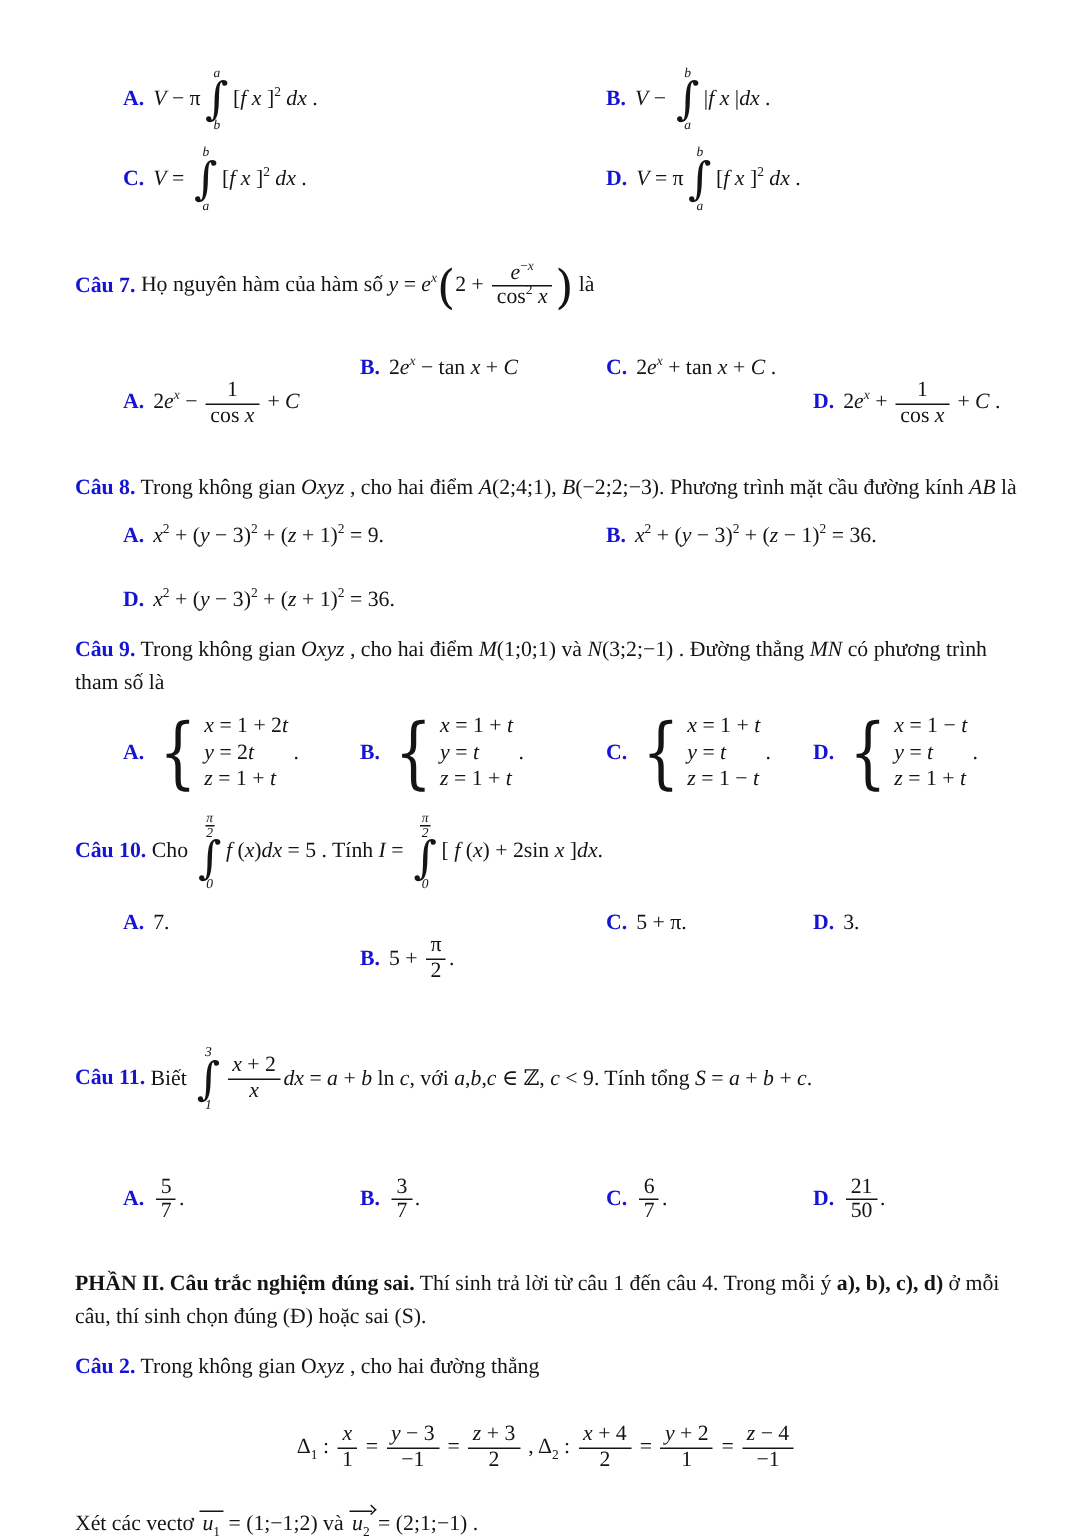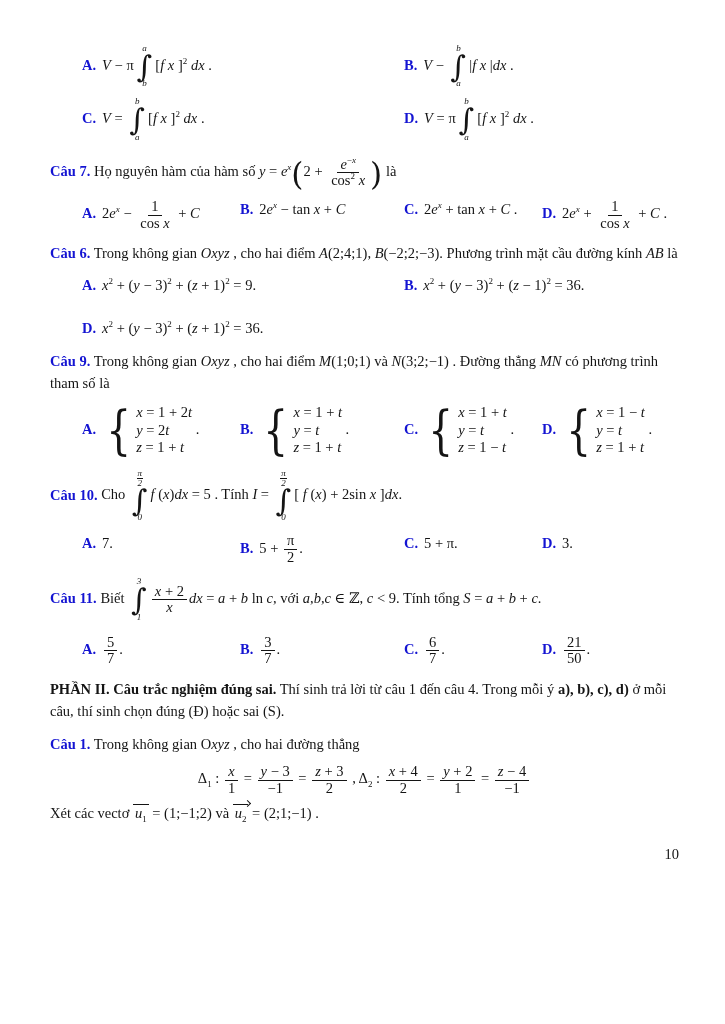--- a/index.html
+++ b/index.html
@@ -17,22 +17,22 @@
   .qlabel { color:var(--blue); font-weight:bold; }
   .q { margin-bottom:12px; }
   .qtext { line-height:1.5; }
   .optrow { display:grid; margin:10px 0 4px 32px; align-items:start; }
   .grid4 { grid-template-columns:158px 164px 138px 1fr; }
   .grid2 { grid-template-columns:322px 1fr; row-gap:22px; }
   .grid2.tall { row-gap:8px; margin:4px 0 14px 32px; }
   .opt { display:inline-block; white-space:nowrap; }
   .optkey { color:var(--blue); font-weight:bold; margin-right:6px; }
   
-  .frac { display:inline-flex; flex-direction:column; align-items:center;
-          vertical-align:middle; margin:0 2px; line-height:1.08; text-align:center; }
+  .frac { display:inline-flex; flex-direction:column; 
+          vertical-align:middle; margin:18px 2px; line-height:1.08; text-align:center; }
   .frac .fn { padding:0 3px; border-bottom:1px solid currentColor; }
   .frac .fd { padding:0 3px; }
   
   .int { display:inline-flex; flex-direction:column; align-items:center;
          vertical-align:middle; margin:0 3px; line-height:1; }
   .int .lim { font-size:9px; line-height:1.1; font-style:italic; }
   .isign { font-size:30px; line-height:0.85; font-family:"DejaVu Serif",serif; font-style:normal; }
   .tfrac { display:inline-flex; flex-direction:column; align-items:center; line-height:1; }
   .tfrac .tn { border-bottom:0.75px solid currentColor; padding:0 1px; }
   
@@ -94,21 +94,21 @@
         <span class="opt"><b class="optkey">B.</b><span class="om">2<i>e</i><sup><i>x</i></sup> − tan <i>x</i> + <i>C</i></span></span>
         <span class="opt"><b class="optkey">C.</b><span class="om">2<i>e</i><sup><i>x</i></sup> + tan <i>x</i> + <i>C</i> .</span></span>
         <span class="opt"><b class="optkey">D.</b><span class="om">2<i>e</i><sup><i>x</i></sup> + <span class="frac">
               <span class="fn">1</span>
               <span class="fd">cos <i>x</i></span>
             </span> + <i>C</i> .</span></span>
       </div>
   </div>
 
   <div class="q">
-    <div class="qtext"><span class="qlabel">Câu 6.</span> <span>Trong không gian <i>Oxyz</i> , cho hai điểm <i>A</i>(2;4;1), <i>B</i>(−2;2;−3). Phương trình mặt cầu đường kính <i>AB</i> là</span></div>
+    <div class="qtext"><span class="qlabel">Câu 8.</span> <span>Trong không gian <i>Oxyz</i> , cho hai điểm <i>A</i>(2;4;1), <i>B</i>(−2;2;−3). Phương trình mặt cầu đường kính <i>AB</i> là</span></div>
     <div class="optrow grid2">
         <span class="opt"><b class="optkey">A.</b><span class="om"><i>x</i><sup>2</sup> + (<i>y</i> − 3)<sup>2</sup> + (<i>z</i> + 1)<sup>2</sup> = 9.</span></span>
         <span class="opt"><b class="optkey">B.</b><span class="om"><i>x</i><sup>2</sup> + (<i>y</i> − 3)<sup>2</sup> + (<i>z</i> − 1)<sup>2</sup> = 36.</span></span>
         <span class="opt"><b class="optkey">D.</b><span class="om"><i>x</i><sup>2</sup> + (<i>y</i> − 3)<sup>2</sup> + (<i>z</i> + 1)<sup>2</sup> = 36.</span></span>
       </div>
   </div>
 
   <div class="q">
     <div class="qtext"><span class="qlabel">Câu 9.</span> <span>Trong không gian <i>Oxyz</i> , cho hai điểm <i>M</i>(1;0;1) và <i>N</i>(3;2;−1) . Đường thẳng <i>MN</i> có phương trình tham số là</span></div>
     <div class="optrow grid4">
@@ -202,21 +202,21 @@
         <span class="opt"><b class="optkey">D.</b><span class="om"><span class="frac">
               <span class="fn">21</span>
               <span class="fd">50</span>
             </span>.</span></span>
       </div>
   </div>
 
   <div class="part2"><b>PHẦN II. Câu trắc nghiệm đúng sai.</b> Thí sinh trả lời từ câu 1 đến câu 4. Trong mỗi ý <b>a), b), c), d)</b> ở mỗi câu, thí sinh chọn đúng (Đ) hoặc sai (S).</div>
 
   <div class="q">
-    <div class="qtext"><span class="qlabel">Câu 1.</span> <span>Trong không gian O<i>xyz</i> , cho hai đường thẳng</span></div>
+    <div class="qtext"><span class="qlabel">Câu 2.</span> <span>Trong không gian O<i>xyz</i> , cho hai đường thẳng</span></div>
     <div class="eq">Δ<sub>1</sub> : <span class="frac">
           <span class="fn"><i>x</i></span>
           <span class="fd">1</span>
         </span> = <span class="frac">
           <span class="fn"><i>y</i> − 3</span>
           <span class="fd">−1</span>
         </span> = <span class="frac">
           <span class="fn"><i>z</i> + 3</span>
           <span class="fd">2</span>
         </span> , Δ<sub>2</sub> : <span class="frac">

